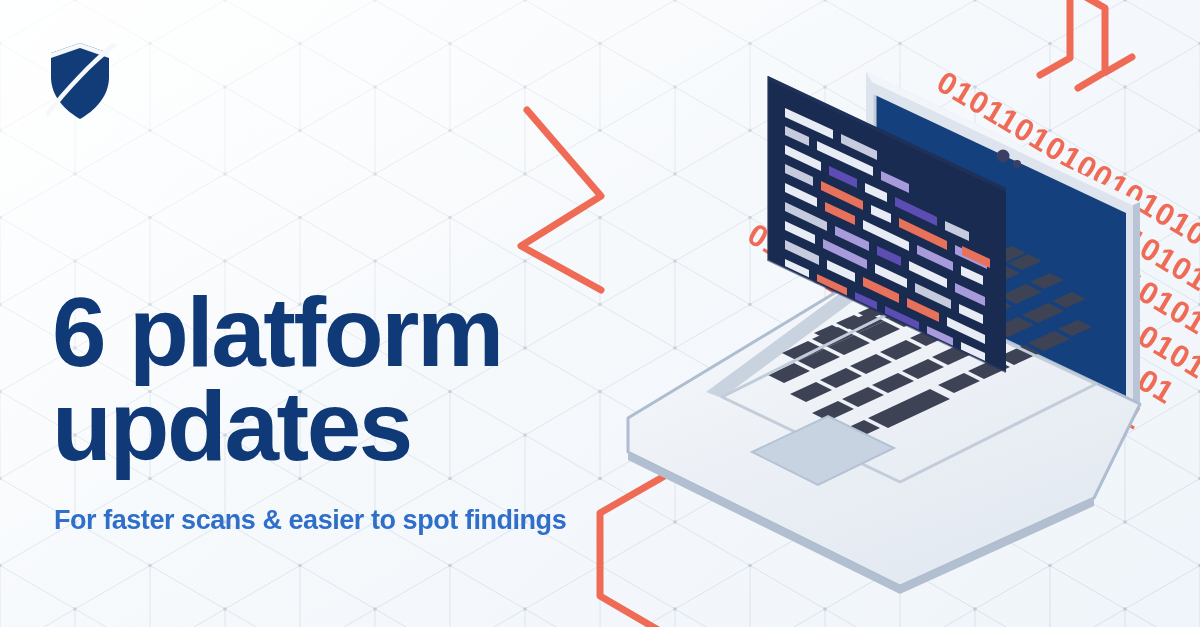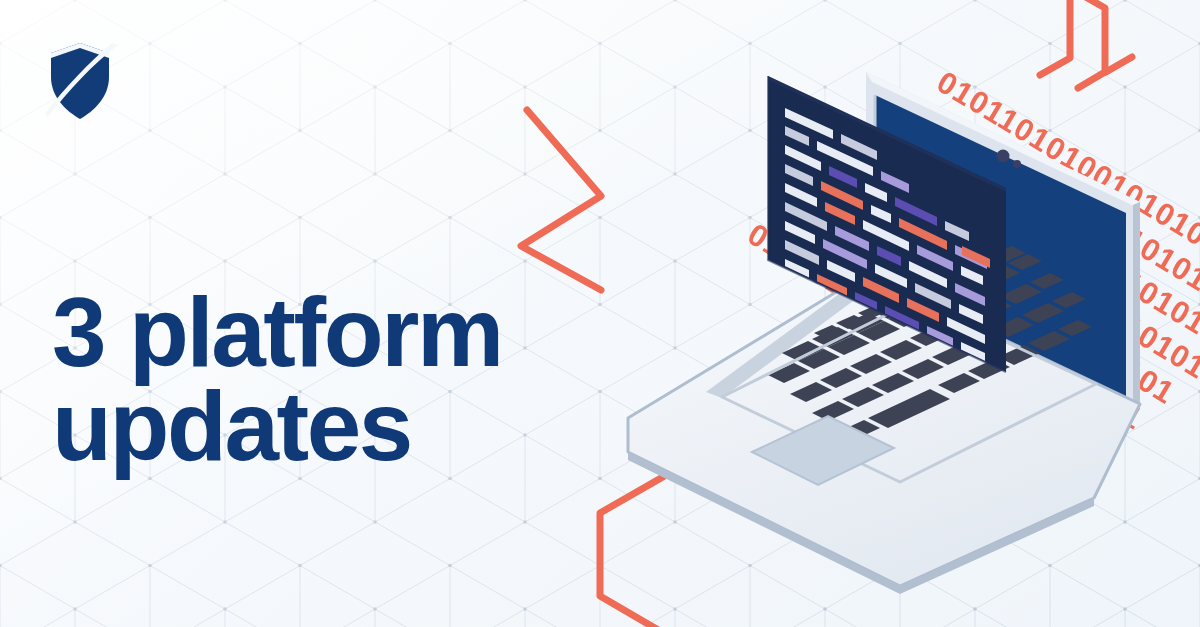--- a/index.html
+++ b/index.html
@@ -302,17 +302,18 @@
 
   <svg id="logo" viewBox="0 0 74 82" width="74" height="82" aria-hidden="true">
     <g>
       <path d="M5 12 L34 2 L63 12 L63 36 C63 56 48 70 34 78 C20 70 5 56 5 36 Z" fill="#123c78"></path>
       <path d="M5 12 L34 2 L63 12 L63 17 L34 7 L5 17 Z" fill="#f4f8fb"></path>
       <path d="M2 76 C22 50 48 22 72 4 L66 2 C42 22 16 50 -2 74 Z" fill="#f4f8fb"></path>
     </g>
   </svg>
 
   <div id="textblock">
-    <h1 id="headline">3 platform
+    <h1 id="headline">6 platform
 updates</h1>
+    <p id="subtitle">For faster scans &amp; easier to spot findings</p>
   </div>
 
 </div>
 
 </body></html>

